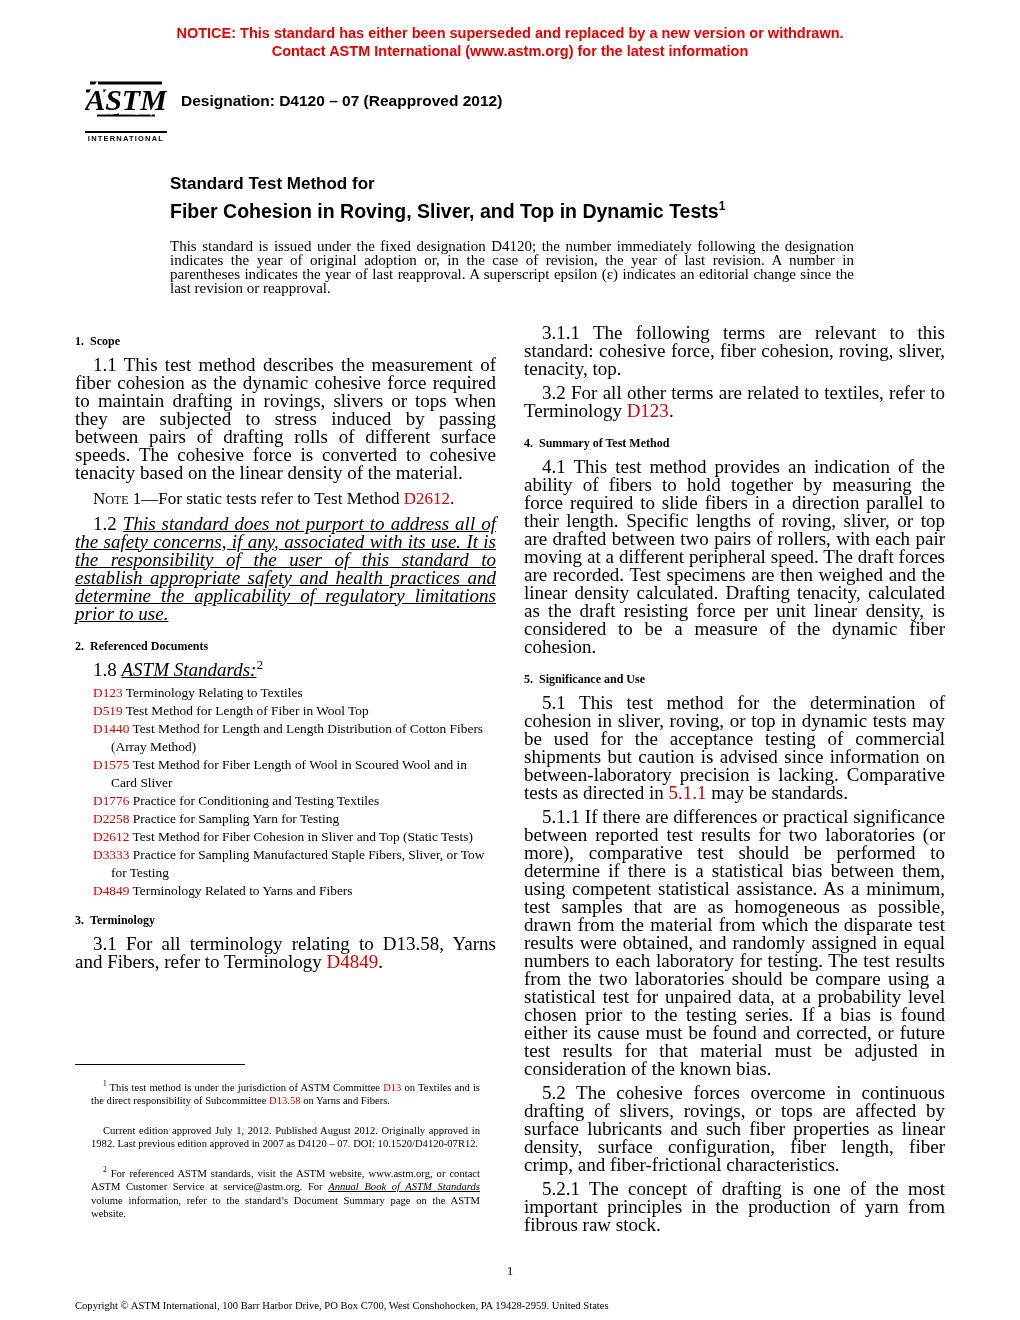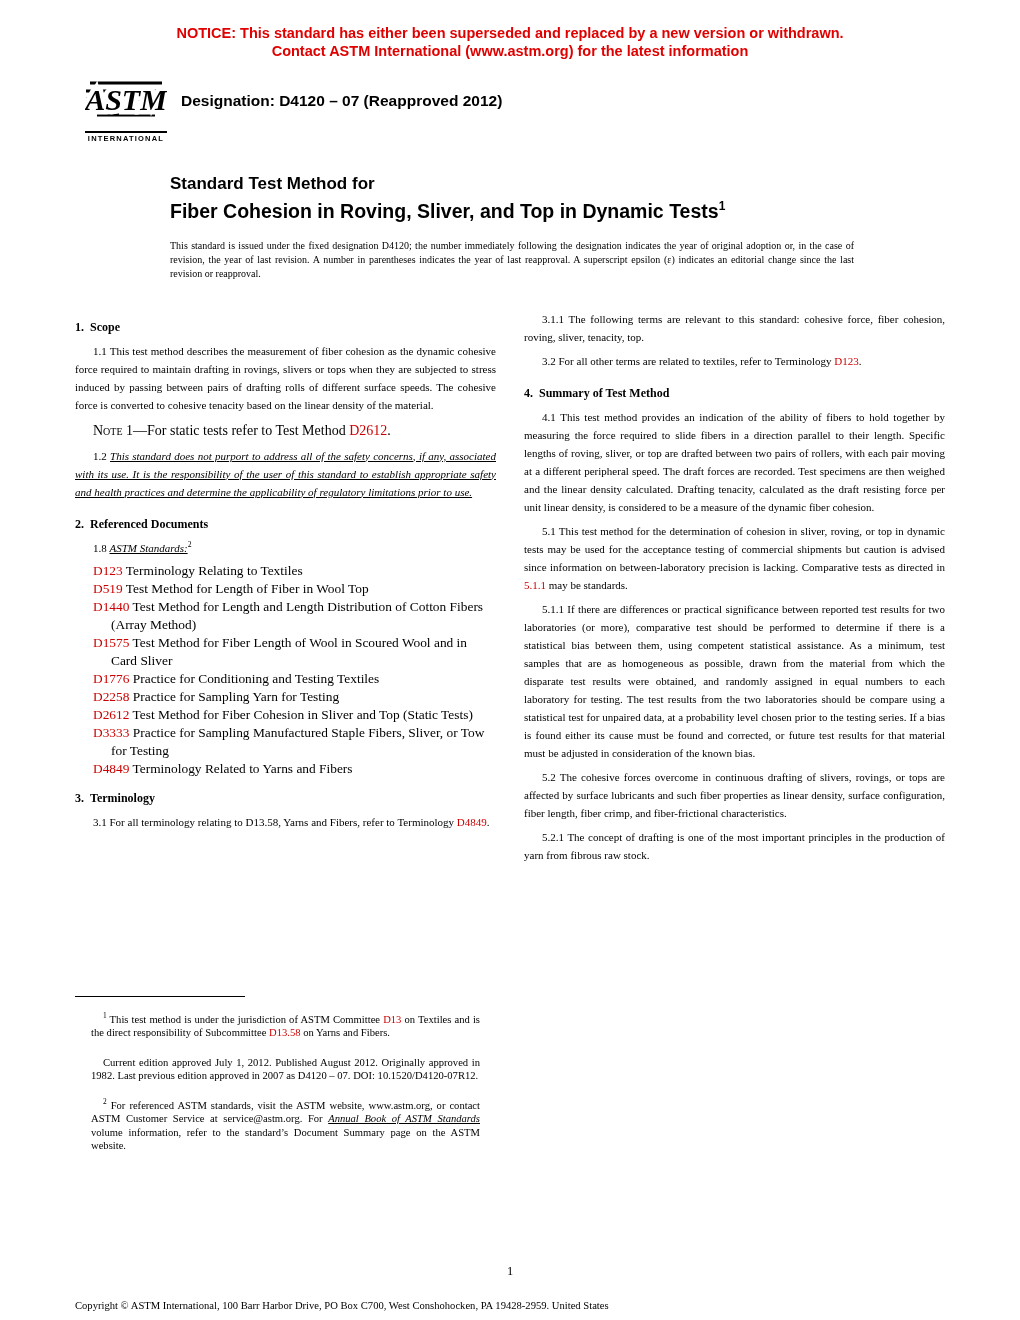--- a/index.html
+++ b/index.html
@@ -31,30 +31,30 @@
     font-weight:bold; font-size:15.5px;
   }
   
   .title-block { margin:30px 0 0 170px; font-family:"Liberation Sans", sans-serif; }
   .title-prefix { font-weight:bold; font-size:17px; line-height:21px; }
   .title-main { font-weight:bold; font-size:19.5px; line-height:24px; }
   .title-main .fnref { font-size:12px; vertical-align:super; }
   
   .issuance {
     margin:16px 0 0 170px; width:684px;
-    font-size:10px; line-height:14px; text-align:justify;
+    font-size:15px; line-height:14px; text-align:justify;
   }
   
   .columns { display:flex; gap:28px; margin:26px 75px 0 75px; align-items:stretch; }
   .col { width:421px; display:flex; flex-direction:column; min-height:862px; }
-  .col p { margin:3px 0; font-size:11px; line-height:18px; text-align:justify; text-indent:18px; }
+  .col p { margin:3px 0; font-size:19px; line-height:18px; text-align:justify; text-indent:18px; }
   .col h3 {
     margin:13px 0 4px 0; font-size:12px; font-weight:bold; text-indent:0;
   }
-  p.note { font-size:14px; line-height:15px; margin:6px 0; }
+  p.note { font-size:17px; line-height:15px; margin:6px 0; }
   .smallcaps { font-variant:small-caps; }
   .italic { font-style:italic;text-decoration:underline; }
   .sup { vertical-align:super; font-size:70%; line-height:0; }
   .link { color:var(--link,#cc0000); }
   ul.refs { list-style:none; margin:2px 0 0 0; padding:0; }
   ul.refs li {
     font-size:13.4px; line-height:18px;
     margin-left:36px; text-indent:-18px; text-align:left;
   }
   
@@ -141,20 +141,21 @@
       </div>
     </div>
 
     <div class="col">
       <p>3.1.1 The following terms are relevant to this standard: cohesive force, fiber cohesion, roving, sliver, tenacity, top.</p>
       <p><span>3.2 For all other terms are related to textiles, refer to Terminology </span><span class="link">D123</span><span>.</span></p>
 
       <h3>4. Summary of Test Method</h3>
       <p>4.1 This test method provides an indication of the ability of fibers to hold together by measuring the force required to slide fibers in a direction parallel to their length. Specific lengths of roving, sliver, or top are drafted between two pairs of rollers, with each pair moving at a different peripheral speed. The draft forces are recorded. Test specimens are then weighed and the linear density calculated. Drafting tenacity, calculated as the draft resisting force per unit linear density, is considered to be a measure of the dynamic fiber cohesion.</p>
 
+      <h3>5. Significance and Use</h3>
       <p><span>5.1 This test method for the determination of cohesion in sliver, roving, or top in dynamic tests may be used for the acceptance testing of commercial shipments but caution is advised since information on between-laboratory precision is lacking. Comparative tests as directed in </span><span class="link">5.1.1</span><span> may be standards.</span></p>
       <p>5.1.1 If there are differences or practical significance between reported test results for two laboratories (or more), comparative test should be performed to determine if there is a statistical bias between them, using competent statistical assistance. As a minimum, test samples that are as homogeneous as possible, drawn from the material from which the disparate test results were obtained, and randomly assigned in equal numbers to each laboratory for testing. The test results from the two laboratories should be compare using a statistical test for unpaired data, at a probability level chosen prior to the testing series. If a bias is found either its cause must be found and corrected, or future test results for that material must be adjusted in consideration of the known bias.</p>
       <p>5.2 The cohesive forces overcome in continuous drafting of slivers, rovings, or tops are affected by surface lubricants and such fiber properties as linear density, surface configuration, fiber length, fiber crimp, and fiber-frictional characteristics.</p>
       <p>5.2.1 The concept of drafting is one of the most important principles in the production of yarn from fibrous raw stock.</p>
     </div>
   </div>
 
   <div class="copyright">Copyright © ASTM International, 100 Barr Harbor Drive, PO Box C700, West Conshohocken, PA 19428-2959. United States</div>
   <div class="pageno">1</div>
 

